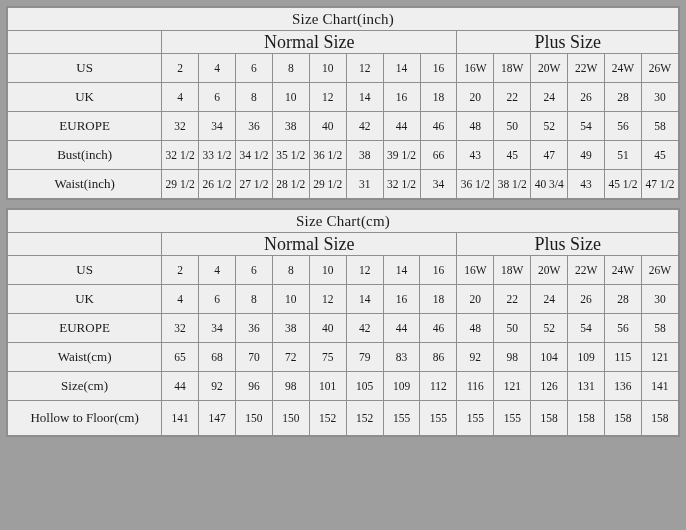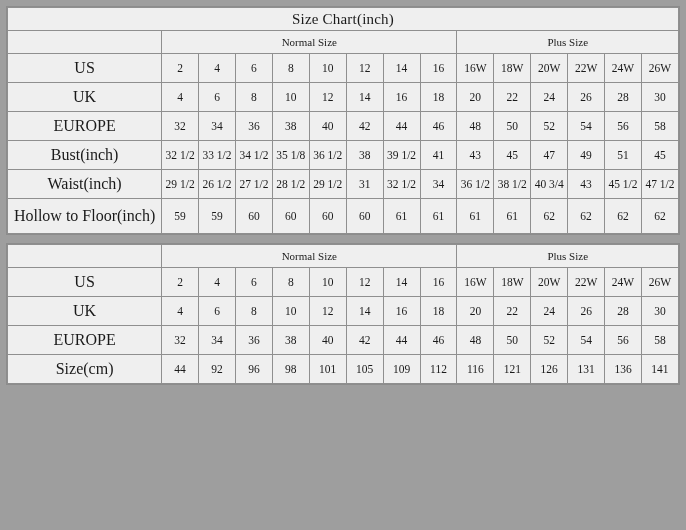--- a/index.html
+++ b/index.html
@@ -40,28 +40,28 @@
     font-weight: normal;
     background: #efefef;
     padding: 0;
   }
   .title-cell {
     font-size: 15px;
     height: 22px;
     letter-spacing: 0.2px;
   }
   .group-cell {
-    font-size: 11px;
+    font-size: 18px;
     height: 22px;
   }
   .blank-cell {
     background: #efefef;
   }
   .rowlabel {
-    font-size: 16px;
+    font-size: 13px;
     height: 28px;
     white-space: nowrap;
   }
   .datacell {
     font-size: 11.5px;
     height: 28px;
     white-space: nowrap;
   }
   .tall .rowlabel, .tall .datacell {
     height: 34px;
@@ -151,25 +151,25 @@
           <td class="datacell">52</td>
           <td class="datacell">54</td>
           <td class="datacell">56</td>
           <td class="datacell">58</td>
         </tr>
         <tr>
           <td class="rowlabel">Bust(inch)</td>
           <td class="datacell">32 1/2</td>
           <td class="datacell">33 1/2</td>
           <td class="datacell">34 1/2</td>
-          <td class="datacell">35 1/8</td>
+          <td class="datacell">35 1/2</td>
           <td class="datacell">36 1/2</td>
           <td class="datacell">38</td>
           <td class="datacell">39 1/2</td>
-          <td class="datacell">41</td>
+          <td class="datacell">66</td>
           <td class="datacell">43</td>
           <td class="datacell">45</td>
           <td class="datacell">47</td>
           <td class="datacell">49</td>
           <td class="datacell">51</td>
           <td class="datacell">45</td>
         </tr>
         <tr>
           <td class="rowlabel">Waist(inch)</td>
           <td class="datacell">29 1/2</td>
@@ -180,37 +180,20 @@
           <td class="datacell">31</td>
           <td class="datacell">32 1/2</td>
           <td class="datacell">34</td>
           <td class="datacell">36 1/2</td>
           <td class="datacell">38 1/2</td>
           <td class="datacell">40 3/4</td>
           <td class="datacell">43</td>
           <td class="datacell">45 1/2</td>
           <td class="datacell">47 1/2</td>
         </tr>
-        <tr class="tall">
-          <td class="rowlabel">Hollow to Floor(inch)</td>
-          <td class="datacell">59</td>
-          <td class="datacell">59</td>
-          <td class="datacell">60</td>
-          <td class="datacell">60</td>
-          <td class="datacell">60</td>
-          <td class="datacell">60</td>
-          <td class="datacell">61</td>
-          <td class="datacell">61</td>
-          <td class="datacell">61</td>
-          <td class="datacell">61</td>
-          <td class="datacell">62</td>
-          <td class="datacell">62</td>
-          <td class="datacell">62</td>
-          <td class="datacell">62</td>
-        </tr>
       </tbody>
     </table>
   </div>
 
   <div class="chart-block">
     <table class="size-table">
       <colgroup>
         <col class="first-col">
         <col class="dcol">
           <col class="dcol">
@@ -221,20 +204,23 @@
           <col class="dcol">
           <col class="dcol">
         <col class="dcol">
           <col class="dcol">
           <col class="dcol">
           <col class="dcol">
         <col class="dcol">
           <col class="dcol">
       </colgroup>
       <tbody>
+        <tr>
+          <td class="title-cell" colspan="15">Size Chart(cm)</td>
+        </tr>
         <tr>
           <td class="blank-cell"></td>
           <td class="group-cell" colspan="8">Normal Size</td>
           <td class="group-cell" colspan="6">Plus Size</td>
         </tr>
         <tr>
           <td class="rowlabel">US</td>
           <td class="datacell">2</td>
           <td class="datacell">4</td>
           <td class="datacell">6</td>
@@ -278,33 +264,67 @@
           <td class="datacell">44</td>
           <td class="datacell">46</td>
           <td class="datacell">48</td>
           <td class="datacell">50</td>
           <td class="datacell">52</td>
           <td class="datacell">54</td>
           <td class="datacell">56</td>
           <td class="datacell">58</td>
         </tr>
         <tr>
+          <td class="rowlabel">Waist(cm)</td>
+          <td class="datacell">65</td>
+          <td class="datacell">68</td>
+          <td class="datacell">70</td>
+          <td class="datacell">72</td>
+          <td class="datacell">75</td>
+          <td class="datacell">79</td>
+          <td class="datacell">83</td>
+          <td class="datacell">86</td>
+          <td class="datacell">92</td>
+          <td class="datacell">98</td>
+          <td class="datacell">104</td>
+          <td class="datacell">109</td>
+          <td class="datacell">115</td>
+          <td class="datacell">121</td>
+        </tr>
+        <tr>
           <td class="rowlabel">Size(cm)</td>
           <td class="datacell">44</td>
           <td class="datacell">92</td>
           <td class="datacell">96</td>
           <td class="datacell">98</td>
           <td class="datacell">101</td>
           <td class="datacell">105</td>
           <td class="datacell">109</td>
           <td class="datacell">112</td>
           <td class="datacell">116</td>
           <td class="datacell">121</td>
           <td class="datacell">126</td>
           <td class="datacell">131</td>
           <td class="datacell">136</td>
           <td class="datacell">141</td>
         </tr>
+        <tr class="tall">
+          <td class="rowlabel">Hollow to Floor(cm)</td>
+          <td class="datacell">141</td>
+          <td class="datacell">147</td>
+          <td class="datacell">150</td>
+          <td class="datacell">150</td>
+          <td class="datacell">152</td>
+          <td class="datacell">152</td>
+          <td class="datacell">155</td>
+          <td class="datacell">155</td>
+          <td class="datacell">155</td>
+          <td class="datacell">155</td>
+          <td class="datacell">158</td>
+          <td class="datacell">158</td>
+          <td class="datacell">158</td>
+          <td class="datacell">158</td>
+        </tr>
       </tbody>
     </table>
   </div>
 
 </div>
 
 </body></html>

